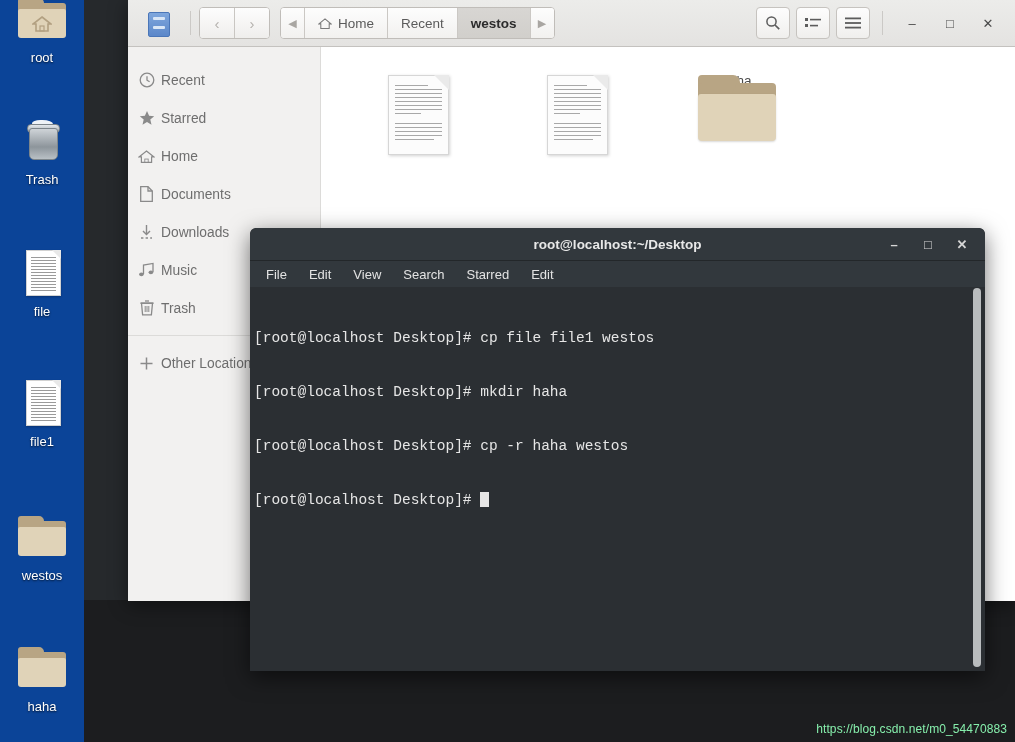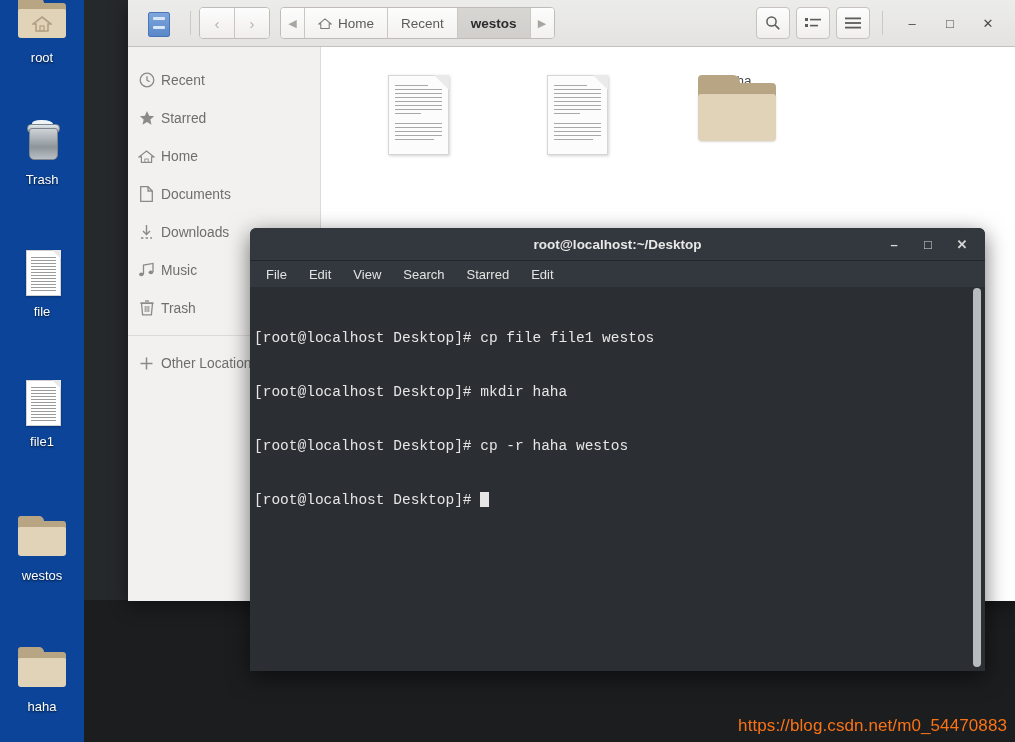--- a/index.html
+++ b/index.html
@@ -479,22 +479,22 @@
     width: 8px;
     height: 100%;
     background: #b9bcbe;
     border-radius: 4px;
   }
 
   
   #watermark {
     position: absolute;
     right: 8px; bottom: 6px;
-    color: #f97316;
-    font-size: 17px;
+    color: #86efac;
+    font-size: 12px;
     font-family: "Liberation Sans", sans-serif;
     letter-spacing: .1px;
     text-align: center;
   }
 </style>
 </head>
 <body>
 
 <div id="screen">
 

